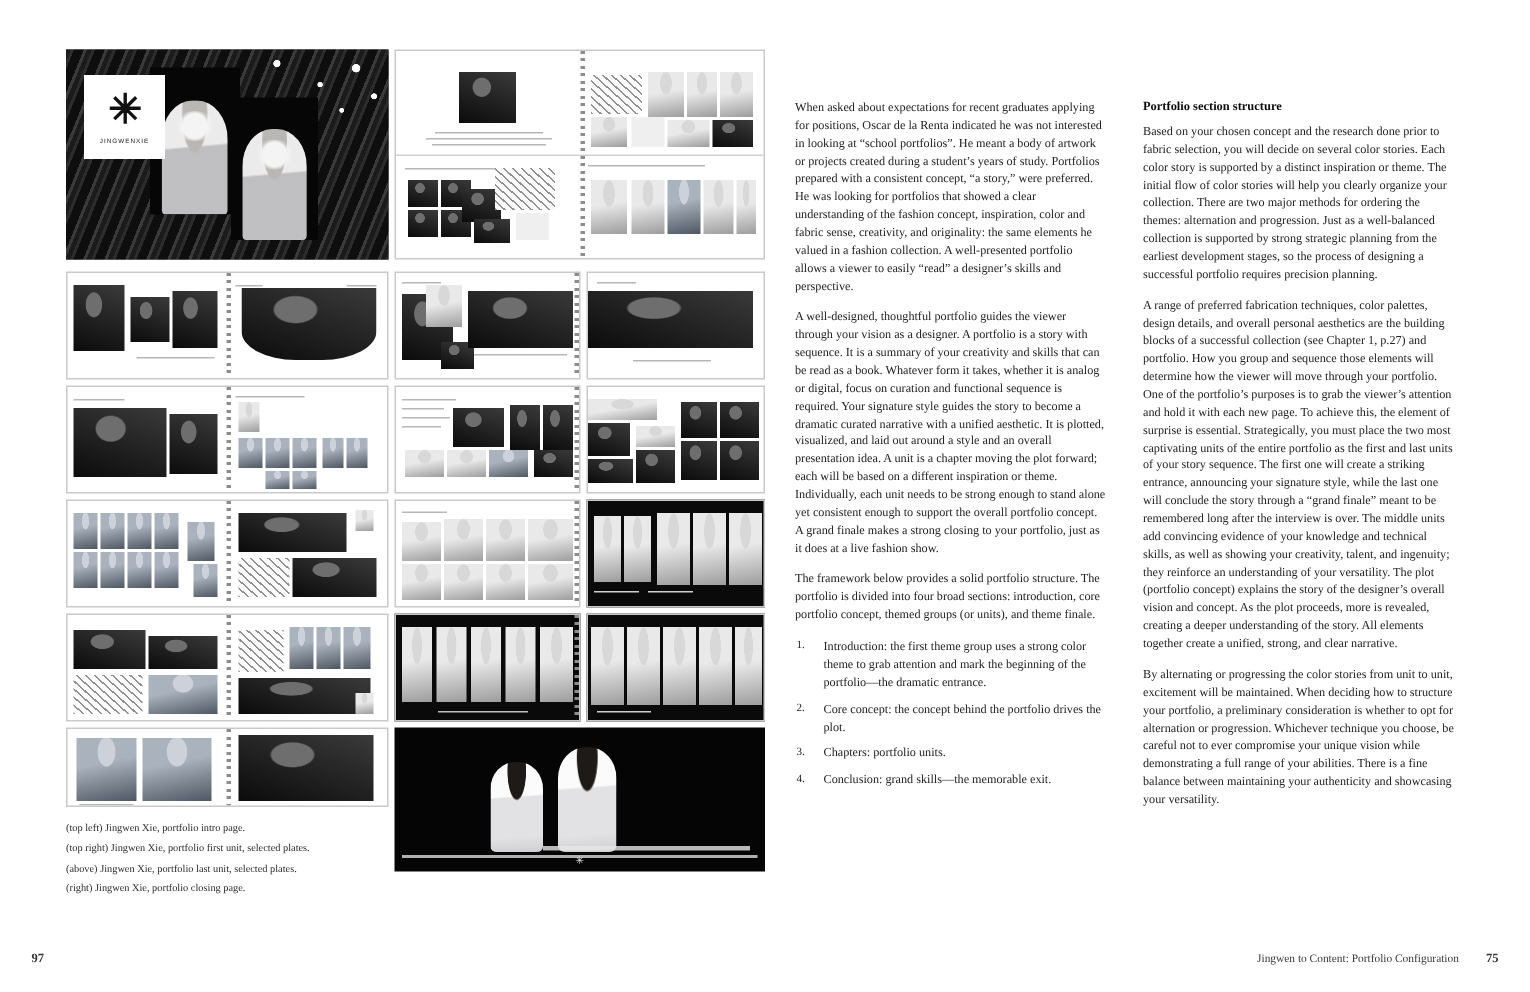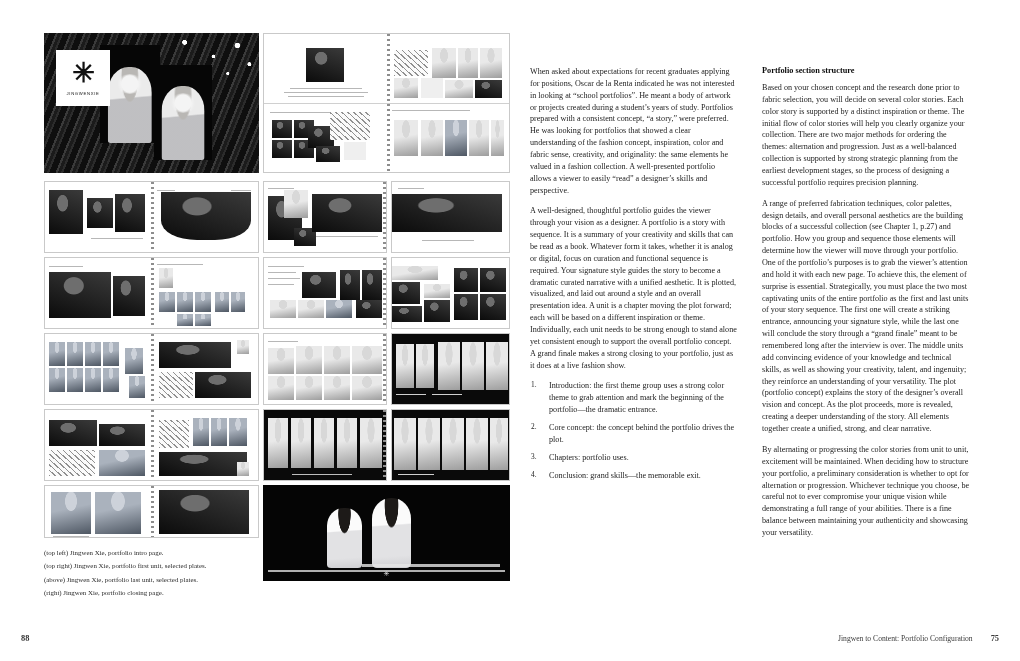--- a/index.html
+++ b/index.html
@@ -457,43 +457,44 @@
       </div>
     </div>
 
     <div class="captions">
       <div>(top left) Jingwen Xie, portfolio intro page.</div>
       <div>(top right) Jingwen Xie, portfolio first unit, selected plates.</div>
       <div>(above) Jingwen Xie, portfolio last unit, selected plates.</div>
       <div>(right) Jingwen Xie, portfolio closing page.</div>
     </div>
 
-    <div class="folio-left">88</div>
+    <div class="folio-left">97</div>
   </div>
 
   <div class="page page-right">
 
 
     <div class="cols">
 
       <div class="col">
         <p>When asked about expectations for recent graduates applying for positions, Oscar de la Renta indicated he was not interested in looking at “school portfolios”. He meant a body of artwork or projects created during a student’s years of study. Portfolios prepared with a consistent concept, “a story,” were preferred. He was looking for portfolios that showed a clear understanding of the fashion concept, inspiration, color and fabric sense, creativity, and originality: the same elements he valued in a fashion collection. A well-presented portfolio allows a viewer to easily “read” a designer’s skills and perspective.</p>
         <p>A well-designed, thoughtful portfolio guides the viewer through your vision as a designer. A portfolio is a story with sequence. It is a summary of your creativity and skills that can be read as a book. Whatever form it takes, whether it is analog or digital, focus on curation and functional sequence is required. Your signature style guides the story to become a dramatic curated narrative with a unified aesthetic. It is plotted, visualized, and laid out around a style and an overall presentation idea. A unit is a chapter moving the plot forward; each will be based on a different inspiration or theme. Individually, each unit needs to be strong enough to stand alone yet consistent enough to support the overall portfolio concept. A grand finale makes a strong closing to your portfolio, just as it does at a live fashion show.</p>
+        <p>The framework below provides a solid portfolio structure. The portfolio is divided into four broad sections: introduction, core portfolio concept, themed groups (or units), and theme finale.</p>
         <ol class="numlist">
           <li>
             <span class="n">1.</span>
             <span>Introduction: the first theme group uses a strong color theme to grab attention and mark the beginning of the portfolio—the dramatic entrance.</span>
           </li>
           <li>
             <span class="n">2.</span>
             <span>Core concept: the concept behind the portfolio drives the plot.</span>
           </li>
           <li>
             <span class="n">3.</span>
-            <span>Chapters: portfolio uses.</span>
+            <span>Chapters: portfolio units.</span>
           </li>
           <li>
             <span class="n">4.</span>
             <span>Conclusion: grand skills—the memorable exit.</span>
           </li>
         </ol>
       </div>
 
       <div class="col">
         <h3>Portfolio section structure</h3>

